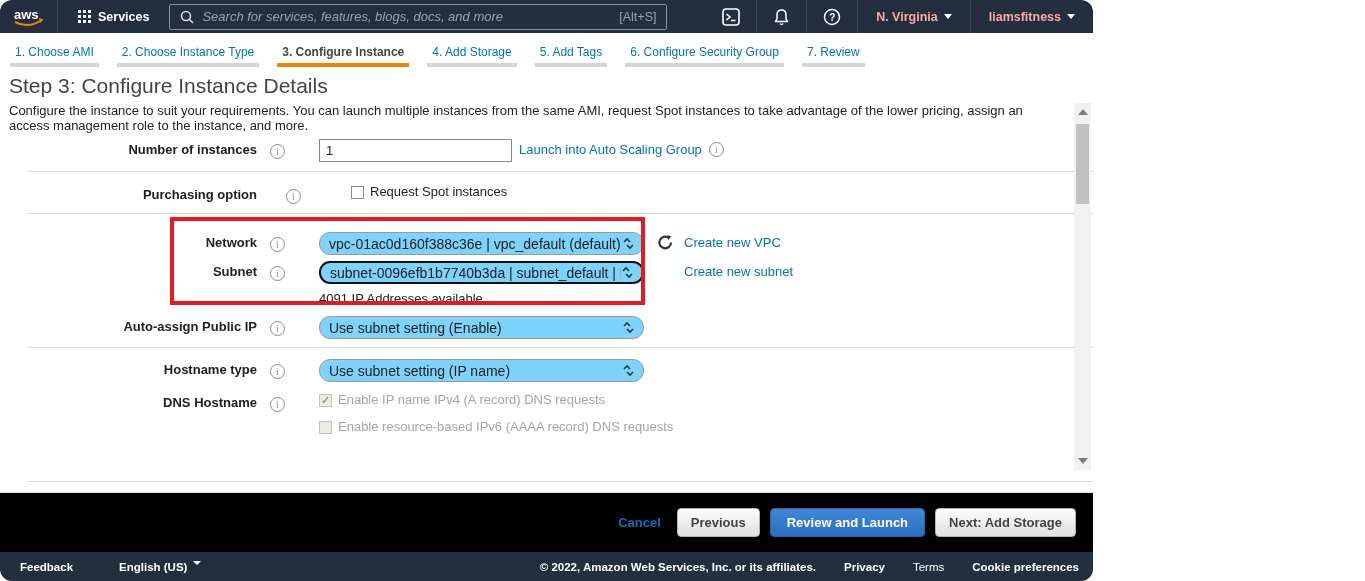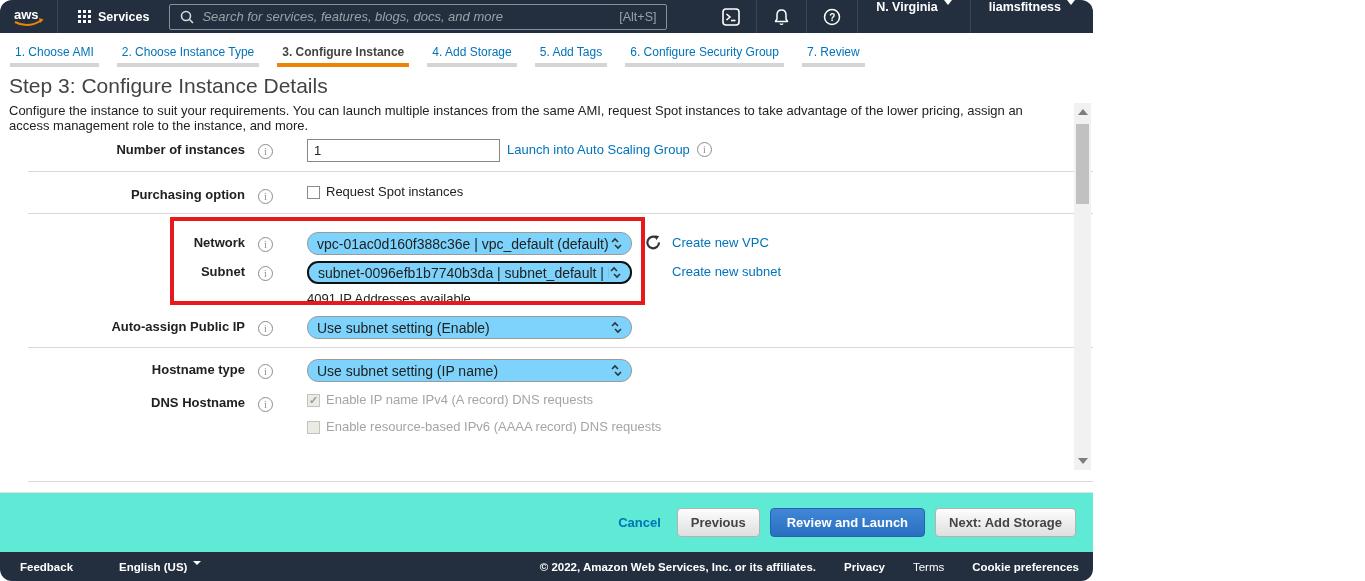--- a/index.html
+++ b/index.html
@@ -10,36 +10,36 @@
   .topnav { position:absolute; top:0; left:0; right:0; height:33px; background:#232f3e; display:flex; align-items:center; }
   .aws-logo { width:58px; display:flex; justify-content:center; align-items:center; height:100%; border-right:1px solid #3a4553; cursor:pointer; }
   .services { display:flex; align-items:center; gap:7px; padding:0 18px 0 20px; height:100%; color:#fff; font-size:12.5px; font-weight:bold; cursor:pointer; }
   .searchbox { display:flex; align-items:center; width:498px; height:26px; margin-left:2px; border:1px solid #879196; border-radius:2px; background:#232f3e; padding:0 10px; gap:8px; }
   .searchbox input { flex:1; background:transparent; border:none; outline:none; color:#d5dbdb; font-size:13px; font-style:italic; font-family:"Liberation Sans", sans-serif; }
   .searchbox input::placeholder { color:#95a5a6; font-style:italic; }
   .search-hint { color:#95a5a6; font-size:12.5px; font-style:normal; }
   .topnav-right { margin-left:auto; display:flex; align-items:center; height:100%; }
   .nav-icon-btn { padding:0 16px; height:100%; display:flex; align-items:center; cursor:pointer; }
   .nav-sep { width:1px; height:33px; background:#3a4553; }
-  .nav-drop { display:flex; align-items:flex-start; gap:6px; color:#ffffff; font-size:12.5px; font-weight:bold; padding:0 18px; height:100%; cursor:pointer; }
+  .nav-drop { display:flex; align-items:center; gap:6px; color:#fca5a5; font-size:12.5px; font-weight:bold; padding:0 18px; height:100%; cursor:pointer; }
   .caret-down { width:0; height:0; border-left:4px solid transparent; border-right:4px solid transparent; border-top:5px solid #fff; }
 
   
   .tabbar { position:absolute; top:33px; left:0; right:0; height:36px; background:#fff; display:flex; align-items:flex-start; padding:12px 0 0 10px; }
   .wtab { font-size:12px; color:#0073bb; padding:0 5px 4px 5px; margin-right:18px; border-bottom:4px solid #d5d5d5; cursor:pointer; white-space:nowrap; }
   .wtab.active { color:#444; font-weight:bold; border-bottom-color:#ec8404; cursor:default; }
 
   
   .page-head { position:absolute; top:74px; left:9px; right:40px; }
   .page-title { font-size:21px; color:#444; font-weight:normal; }
   .page-desc { margin-top:5px; font-size:13px; color:#212121; }
 
   
   .form { position:absolute; top:129px; left:0; width:1337px; }
-  .frow { display:flex; align-items:flex-start; }
+  .frow { display:flex; align-items:flex-start;padding-left:12px; }
   .flabel { width:245px; text-align:right; font-size:13px; font-weight:bold; color:#212121; padding-top:3px; }
   .ficol { width:62px; padding-left:13px; padding-top:2px; }
   .info-icon { display:inline-flex; width:15px; height:15px; border:1px solid #8c8c8c; border-radius:50%; color:#8c8c8c; font-size:10px; align-items:center; justify-content:center; font-family:"Liberation Serif", serif; cursor:pointer; }
   .ffield { display:flex; align-items:flex-start; }
   .divider { border-bottom:1px solid #d9d9d9; margin-left:28px; width:1288px; }
 
   .txt-input { width:193px; height:23px; border:1px solid #888; background:#fff; font-size:13px; color:#212121; padding:0 6px; font-family:"Liberation Sans", sans-serif; }
   .sel { width:325px; height:23px; border:1px solid #9a9a9a; border-radius:11px; background:#7dd3fc; display:flex; align-items:center; padding:0 8px 0 9px; font-size:14px; color:#212121; cursor:pointer; }
   .sel .sel-text { flex:1; white-space:nowrap; overflow:hidden; }
   .sel.focused { border:2px solid #111; }
@@ -55,21 +55,21 @@
   .subnote { font-size:13px; color:#212121; margin-top:7px; }
 
   .refresh-btn { margin-left:13px; margin-top:2px; cursor:pointer; }
 
   
   .redbox { position:absolute; border:4px solid #e8191c; background:transparent; pointer-events:none; }
   .redbox1 { left:170px; top:217px; width:475px; height:88px; }
   .redbox2 { left:1212px; top:496px; width:158px; height:47px; border-width:5px; }
 
   
-  .actionbar { position:absolute; top:492px; left:0; right:0; height:60px; border-top:1px solid #e3e3e3; background:#5eead4; display:flex; align-items:center; justify-content:flex-end; padding-right:17px; gap:10px; }
+  .actionbar { position:absolute; top:492px; left:0; right:0; height:60px; border-top:1px solid #e3e3e3; background:#000000; display:flex; align-items:center; justify-content:flex-end; padding-right:17px; gap:10px; }
   .btn { height:29px; padding:0 13px; border-radius:4px; font-size:13px; font-weight:bold; font-family:"Liberation Sans", sans-serif; cursor:pointer; }
   .btn-default { color:#444; background:linear-gradient(#fdfdfd,#dfdfdf); border:1px solid #b3b3b3; }
   .btn-primary { color:#fff; background:linear-gradient(#4187d6,#2a6fc2); border:1px solid #2663a8; padding:0 16px; }
   .cancel-link { font-size:13px; color:#0073bb; font-weight:bold; margin-right:6px; cursor:pointer; }
 
   
   .footerbar { position:absolute; bottom:0; left:0; right:0; height:29px; background:#232f3e; display:flex; align-items:center; color:#fff; font-size:11.5px; }
   .footer-link { cursor:pointer; }
   .f-feedback { margin-left:20px; font-weight:bold; }
   .f-lang { margin-left:46px; font-weight:bold; display:flex; align-items:flex-start; gap:6px; }
@@ -180,21 +180,21 @@
       <div class="flabel">Number of instances</div>
       <div class="ficol"><span class="info-icon">i</span></div>
       <div class="ffield">
         <input class="txt-input" type="text" value="1" style="">
         <a class="blue-link" style="margin-left:7px; padding-top:3px;">Launch into Auto Scaling Group</a>
         <span class="info-icon" style="margin-left:7px; margin-top:3px;">i</span>
       </div>
     </div>
     <div class="divider"></div>
 
-    <div class="frow" style="padding-top:12px; height:41px;">
+    <div class="frow" style="padding-top:12px; height:41px;gap:16px;">
       <div class="flabel">Purchasing option</div>
       <div class="ficol"><span class="info-icon">i</span></div>
       <div class="ffield">
         <span class="cb"></span>
         <span class="cb-label">Request Spot instances</span>
       </div>
     </div>
     <div class="divider"></div>
 
     <div class="frow" style="padding-top:18px; height:47px;">

